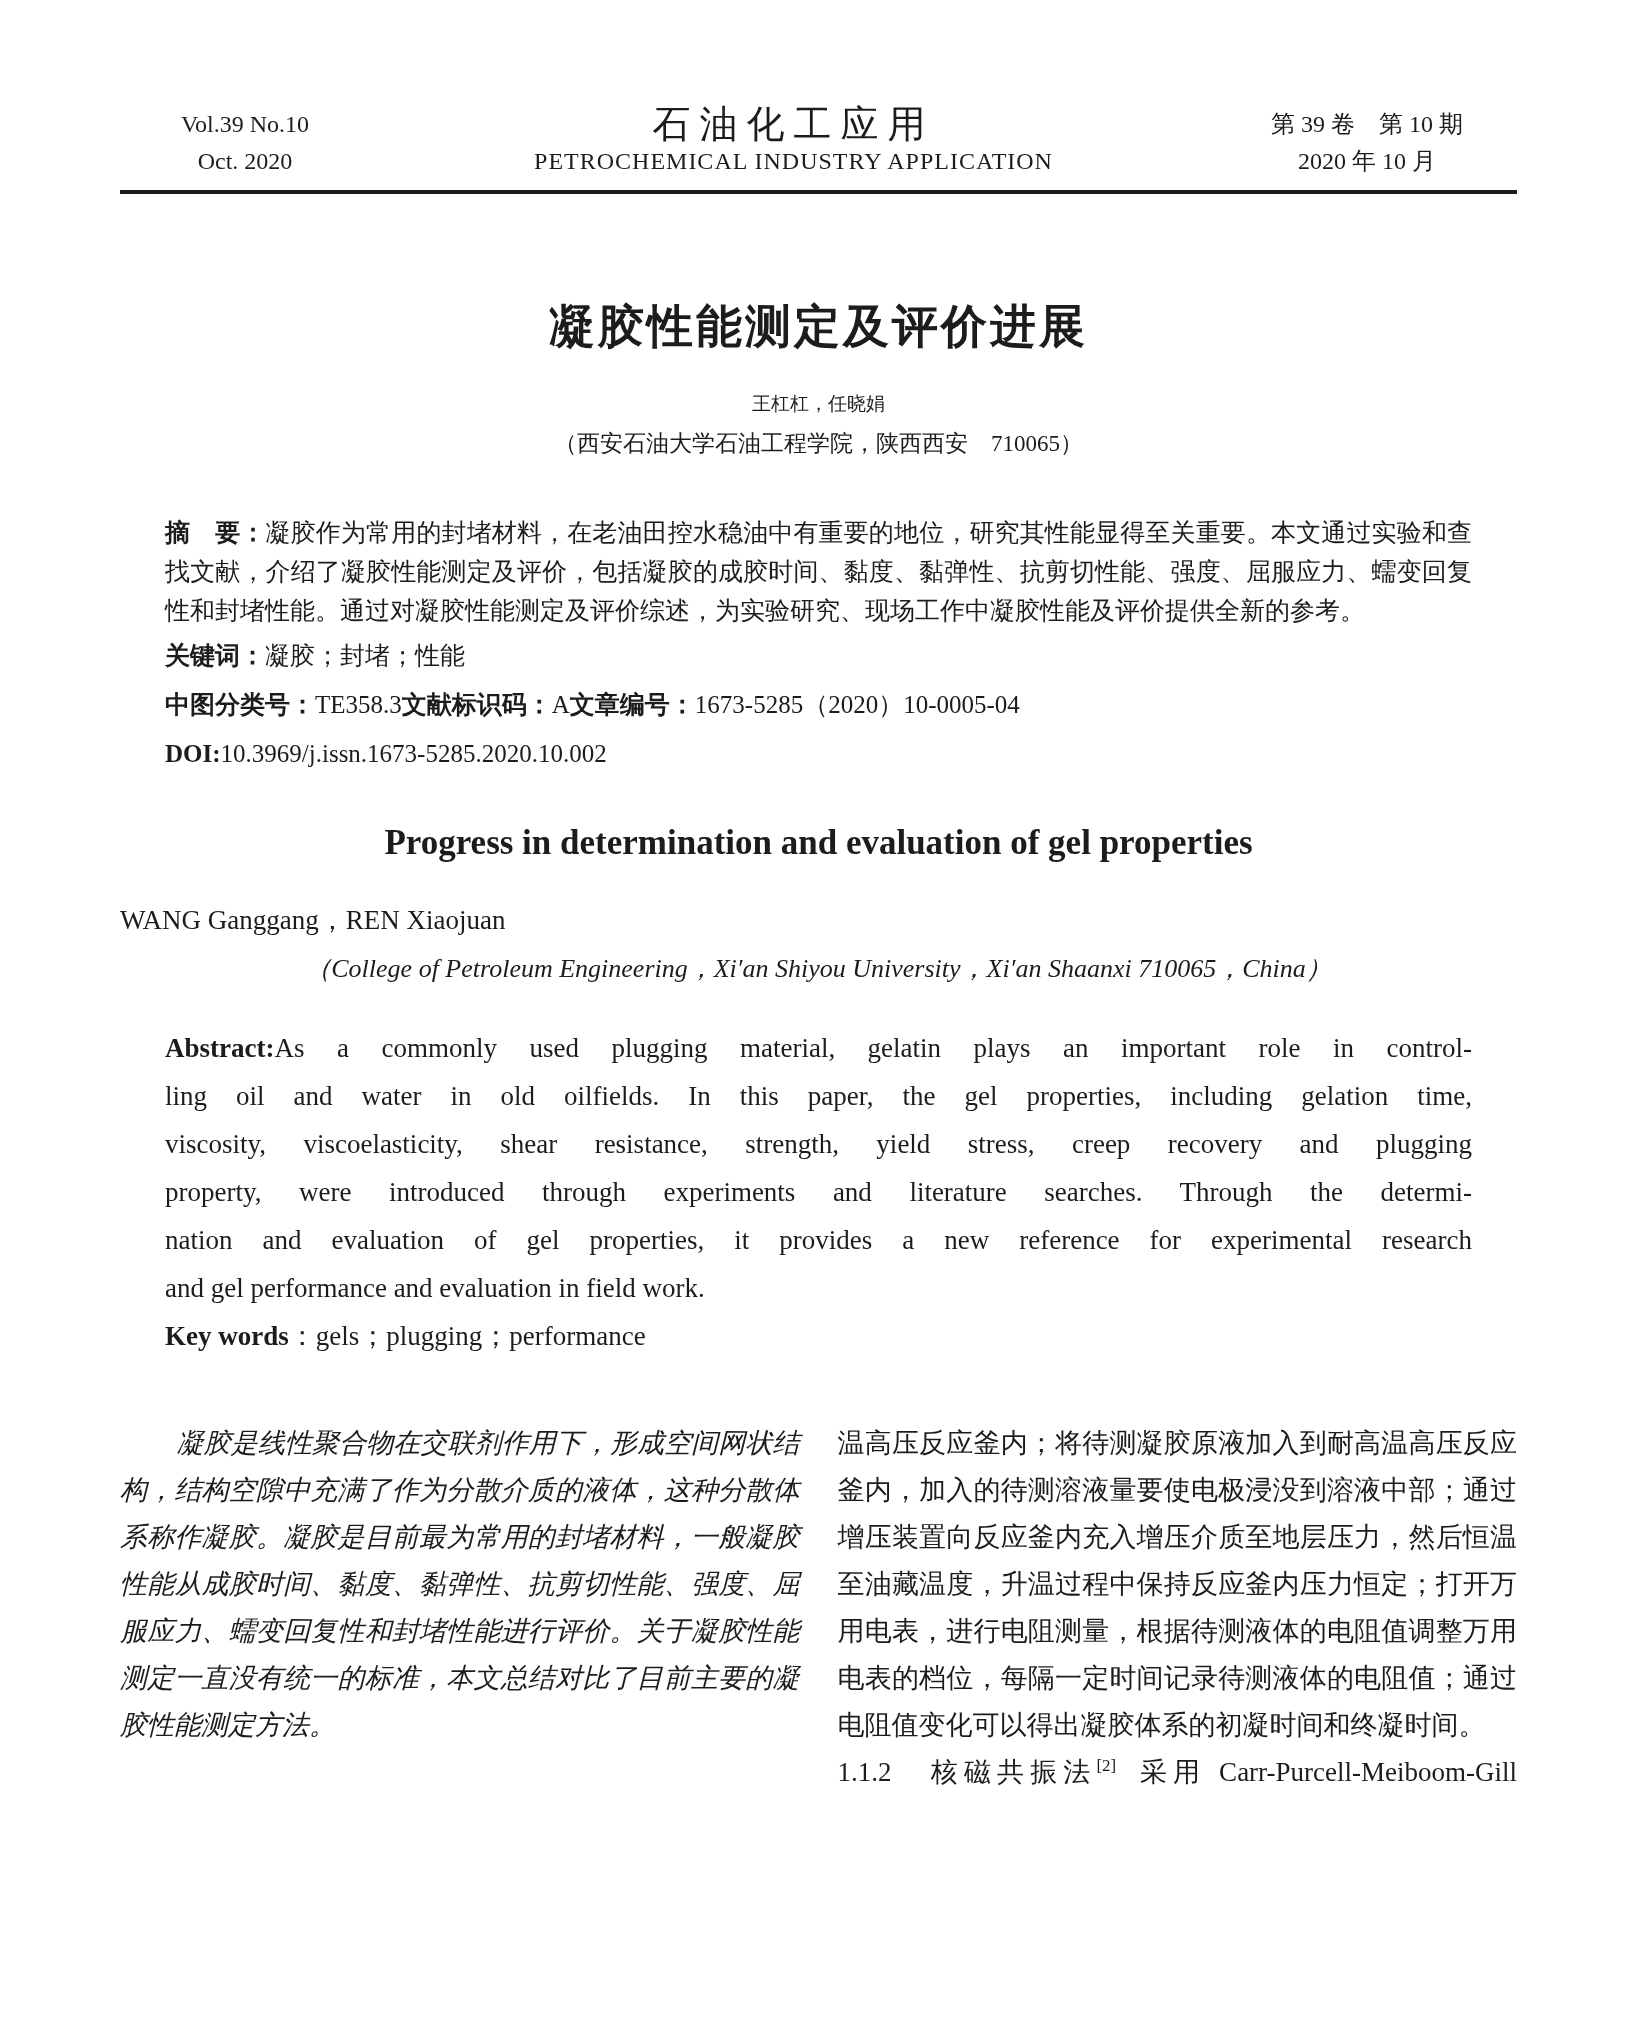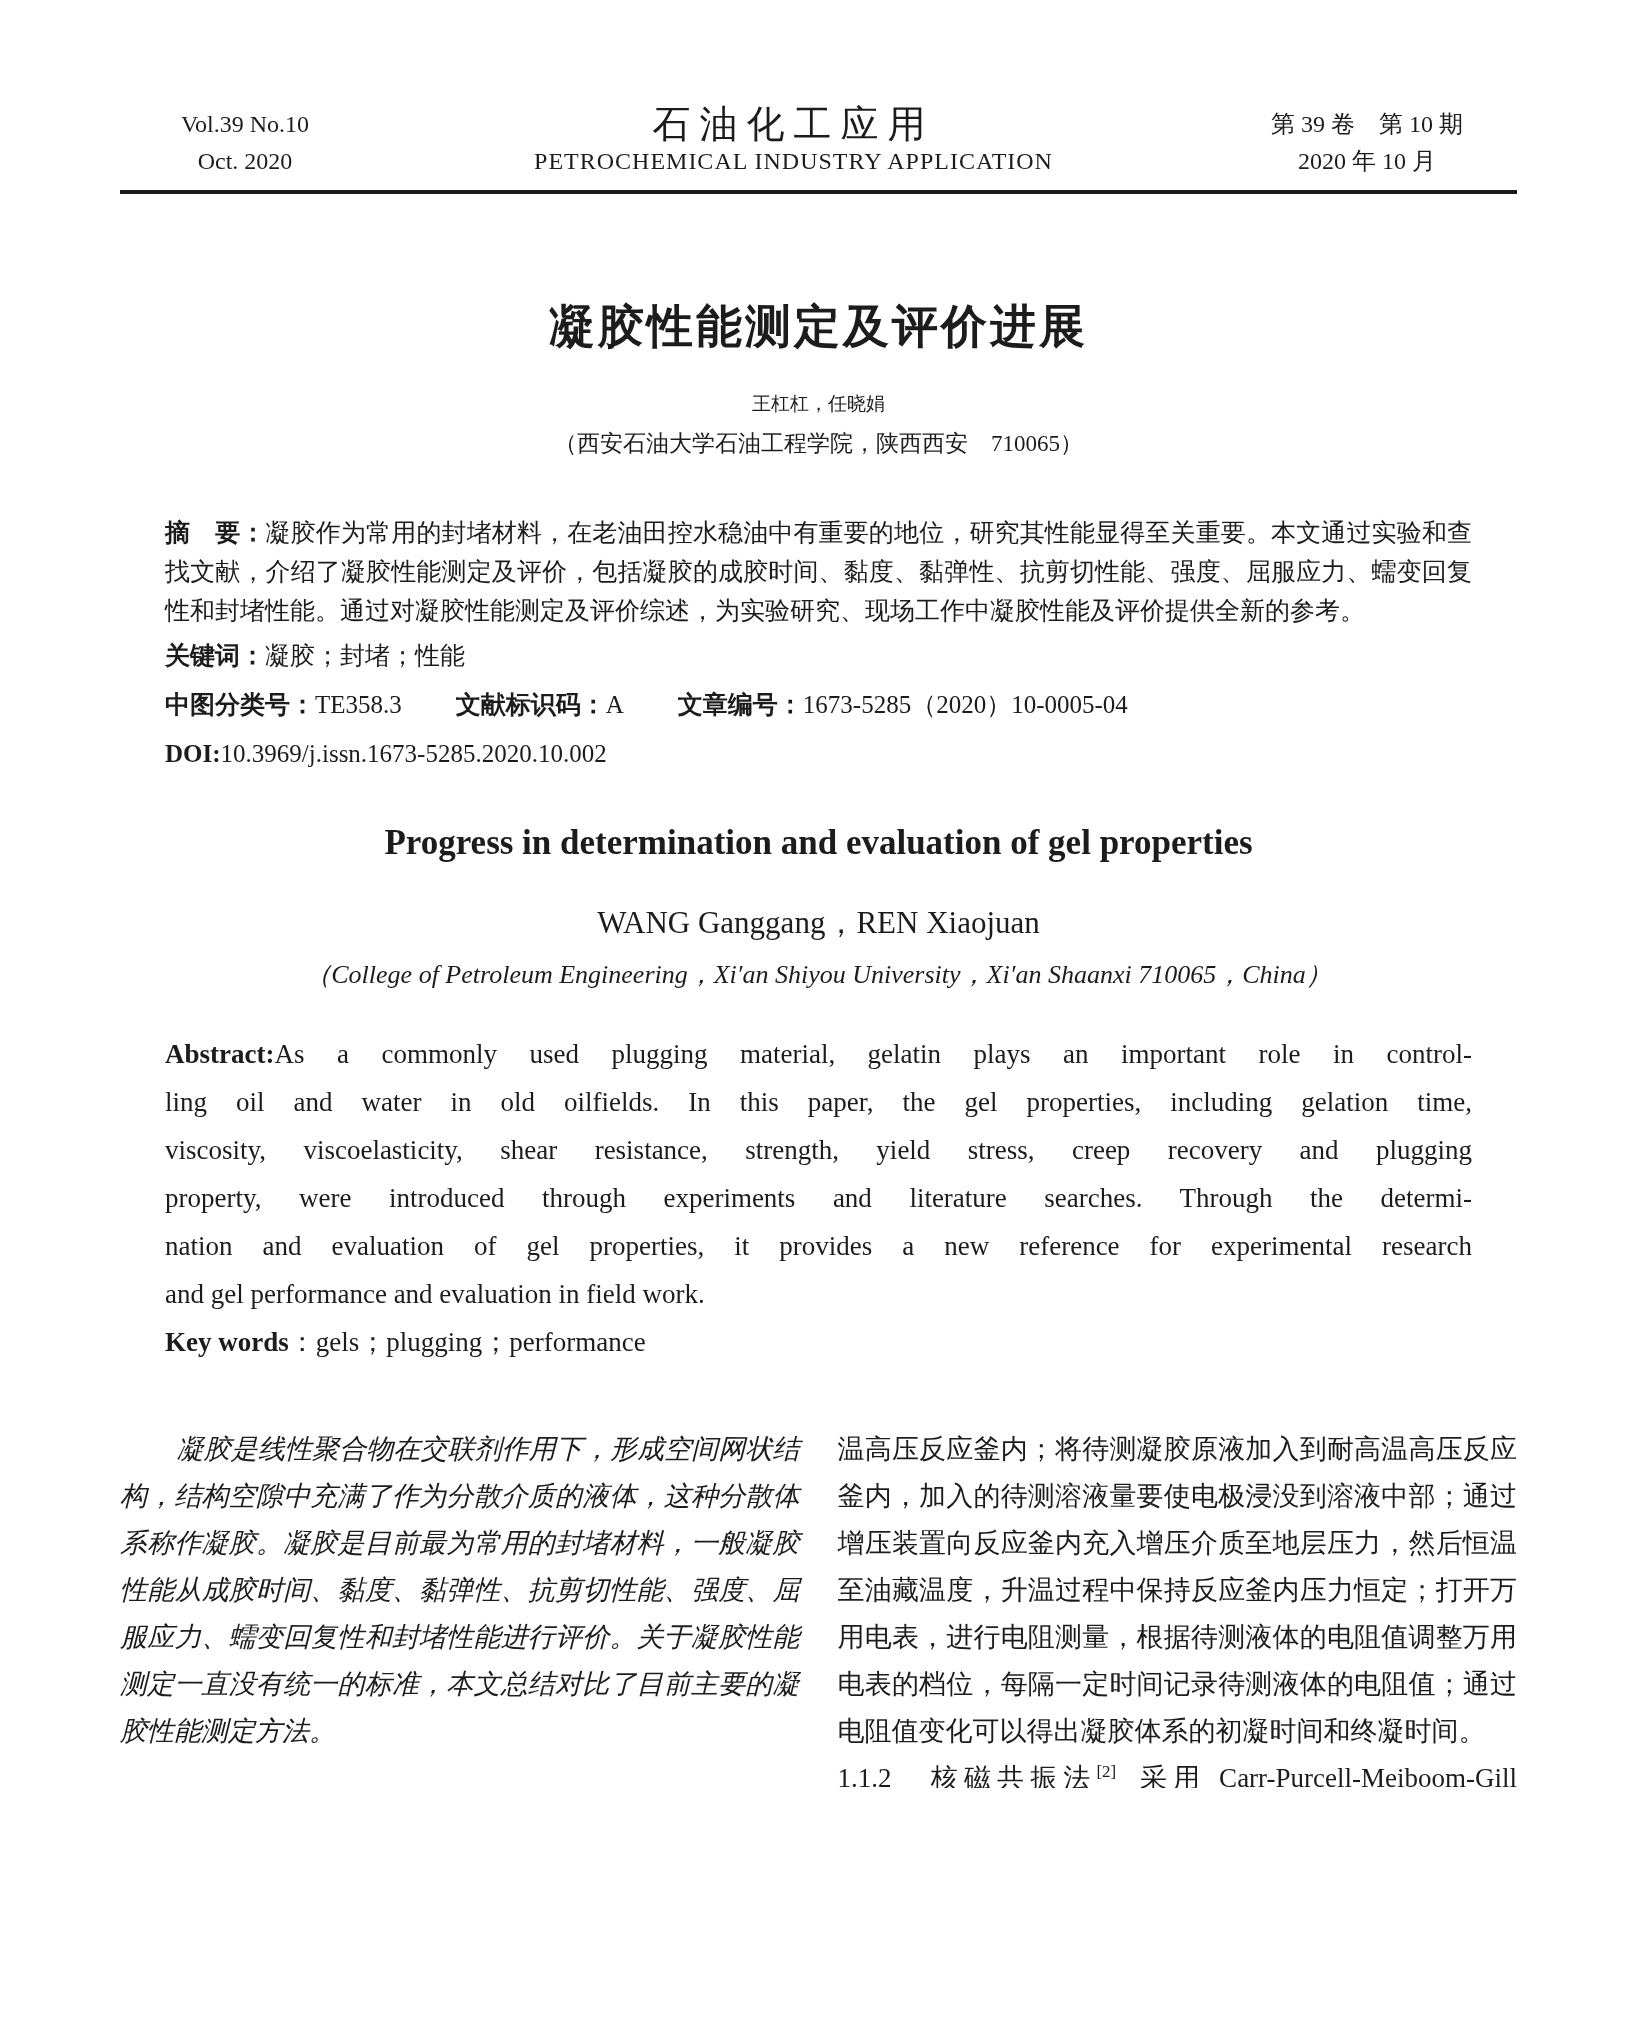--- a/index.html
+++ b/index.html
@@ -24,27 +24,27 @@
   .header-rule { height:4px; background:#1c1c1c; margin-top:9px; }
 
   
   .title-cn { margin:102px 0 0 0; text-align:center; font-size:46px; font-weight:bold; letter-spacing:3px; }
   .authors-cn { margin-top:33px; text-align:center; font-size:19px; }
   .affil-cn  { margin-top:11px; text-align:center; font-size:23px; }
 
   .frontmatter { margin:54px 45px 0 45px; }
   .abstract-cn { margin:0; font-size:25px; line-height:39px; text-align:justify; }
   .fm-line { margin:3px 0 0 0; font-size:25px; line-height:46px; }
-  .meta-seg + .meta-seg { margin-left:54px; }
+  .meta-seg + .meta-seg { }
   .hei { font-weight:bold; }
   .b { font-weight:bold; }
 
   
   .title-en { margin:46px 0 0 0; text-align:center; font-size:35px; font-weight:bold; }
-  .authors-en { margin-top:39px; text-align:center; font-size:31px; }
+  .authors-en { margin-top:39px; font-size:27px; }
   .affil-en { margin-top:13px; text-align:center; font-size:26px; font-style:italic; }
   .abstract-en { margin-top:38px; font-size:27px; line-height:48px; }
   .jline { text-align:justify; text-align-last:justify; }
   .jlast { text-align:left; }
   .kw-en { margin-top:0; }
 
   
   .columns { display:flex; gap:38px; margin-top:60px; }
   .col { flex:1; min-width:0; }
   .para { margin:0; font-size:27px; line-height:47px; text-align:justify; }

